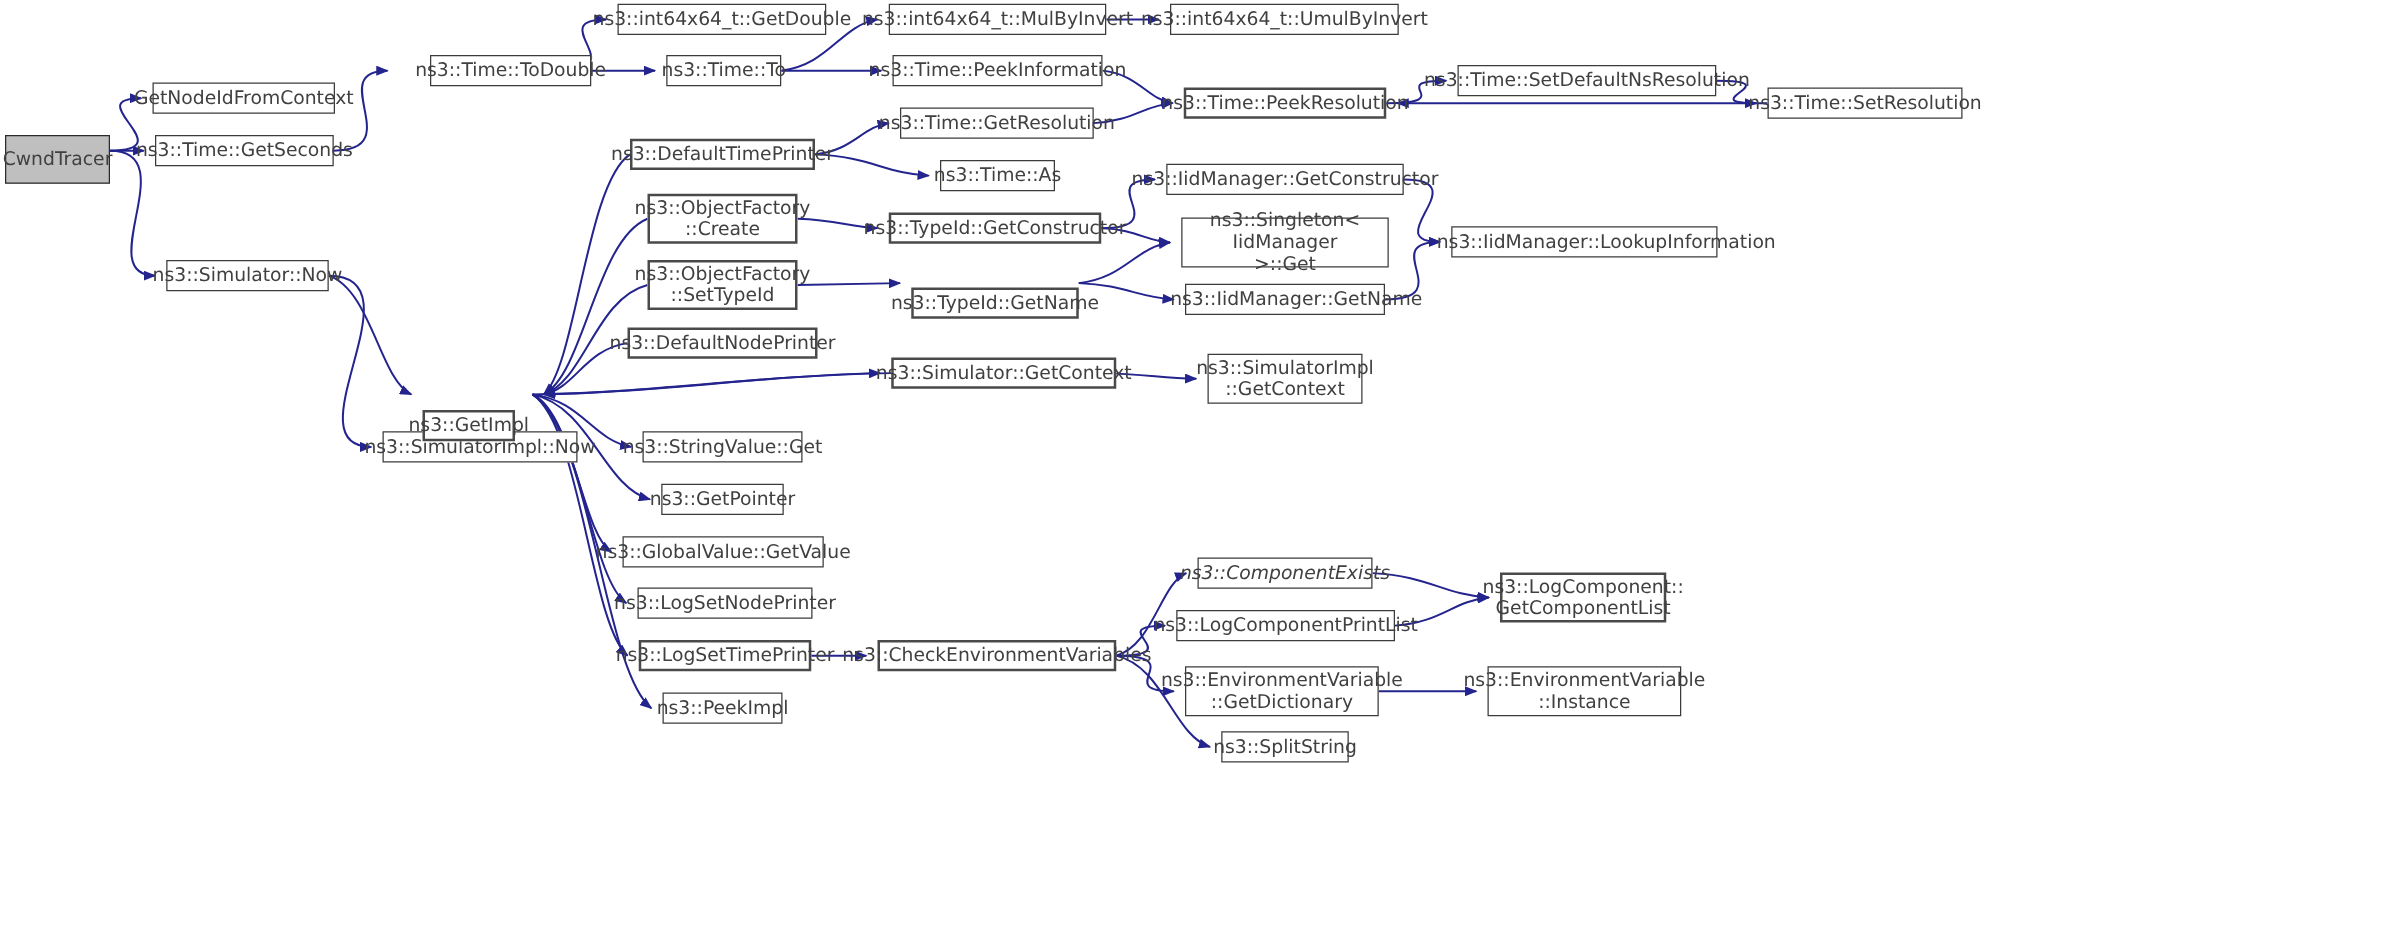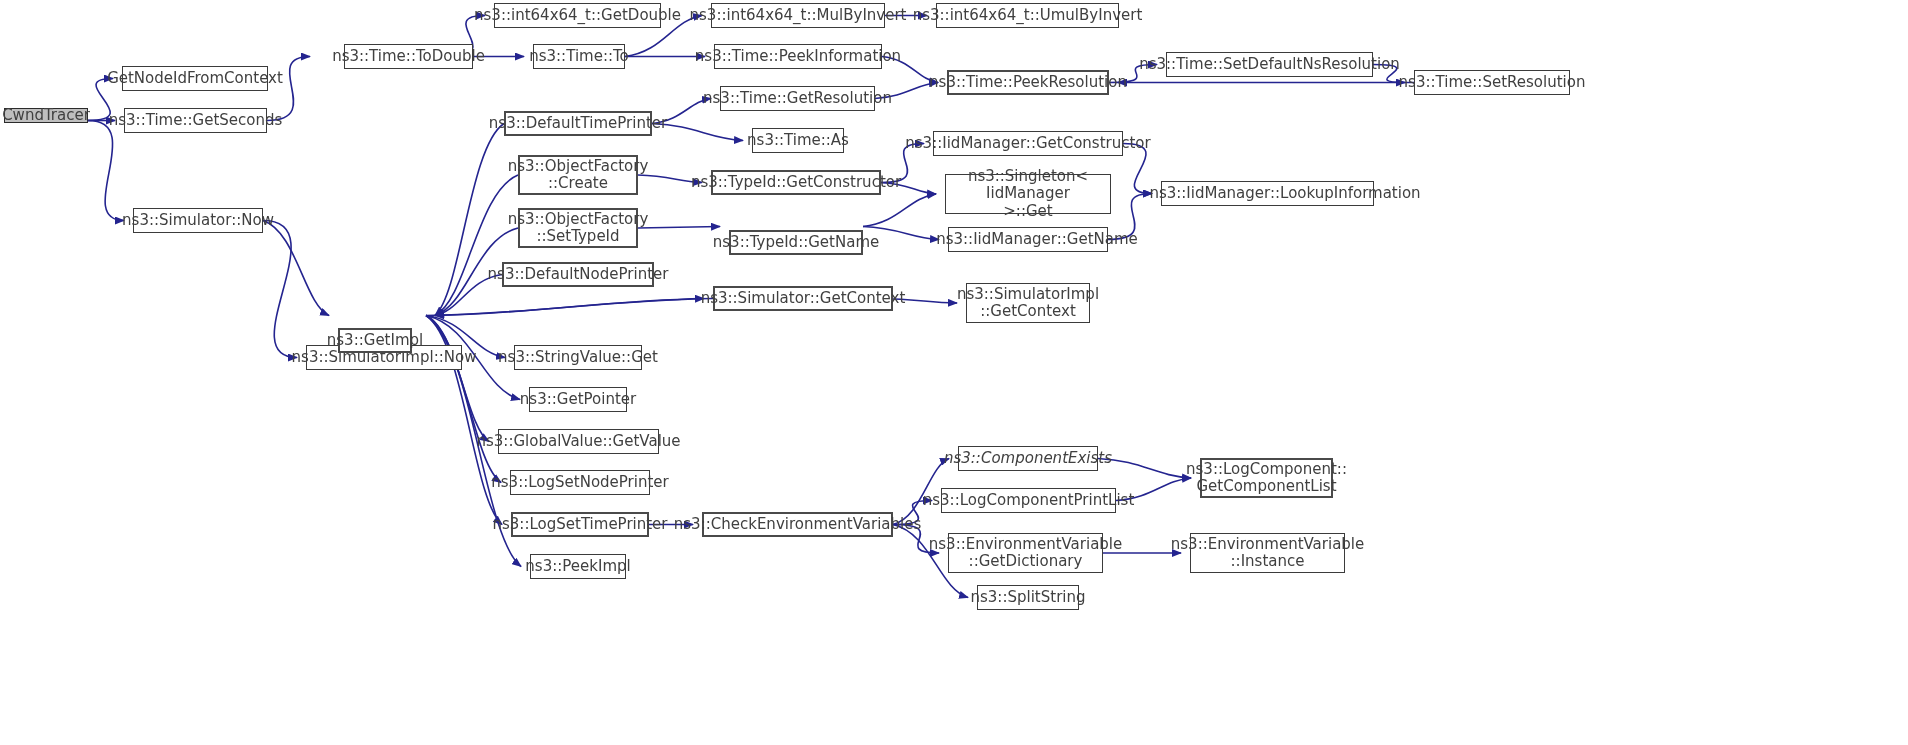--- a/index.html
+++ b/index.html
@@ -87,21 +87,21 @@
         <path d="M893,524.5 C922.25,516.58 928.75,466.42 949,458.5" fill="none" stroke="#24248f" stroke-width="1.6" marker-end="url(#arrow)"></path>
         <path d="M893,524.5 C953,524.5 881,500.5 932,500.5" fill="none" stroke="#24248f" stroke-width="1.6" marker-end="url(#arrow)"></path>
         <path d="M893,524.5 C953,524.5 888,553 939,553" fill="none" stroke="#24248f" stroke-width="1.6" marker-end="url(#arrow)"></path>
         <path d="M893,524.5 C930.8,533.26 939.2,588.74 968,597.5" fill="none" stroke="#24248f" stroke-width="1.6" marker-end="url(#arrow)"></path>
         <path d="M1098,458.5 C1143.9,460.84 1154.1,475.66 1191,478" fill="none" stroke="#24248f" stroke-width="1.6" marker-end="url(#arrow)"></path>
         <path d="M1116,500.5 C1153.8,497.8 1162.2,480.7 1191,478" fill="none" stroke="#24248f" stroke-width="1.6" marker-end="url(#arrow)"></path>
         <path d="M1103,553 L1181,553" fill="none" stroke="#24248f" stroke-width="1.6" marker-end="url(#arrow)"></path>
       </g>
   </svg>
   <div id="node-layer">
-      <div class="node root" style="left: 4px; top: 108px; width: 84px; height: 15px;">CwndTracer</div>
+      <div class="node root" style="left: 4px; top: 108px; width: 84px; height: 39px;">CwndTracer</div>
       <div class="node" style="left: 122px; top: 66px; width: 146px; height: 25px;">GetNodeIdFromContext</div>
       <div class="node" style="left: 124px; top: 108px; width: 143px; height: 25px;">ns3::Time::GetSeconds</div>
       <div class="node" style="left: 133px; top: 208px; width: 130px; height: 25px;">ns3::Simulator::Now</div>
       <div class="node" style="left: 306px; top: 345px; width: 156px; height: 25px;">ns3::SimulatorImpl::Now</div>
       <div class="node" style="left: 319px; top: 44px; width: 129px; height: 25px; margin-left: 25px;">ns3::Time::ToDouble</div>
       <div class="node thick" style="left: 338px; top: 286px; width: 74px; height: 25px; margin-top: 42px;">ns3::GetImpl</div>
       <div class="node thick" style="left: 504px; top: 111px; width: 148px; height: 25px;">ns3::DefaultTimePrinter</div>
       <div class="node thick" style="left: 518px; top: 155px; width: 120px; height: 40px;">ns3::ObjectFactory
 ::Create</div>
       <div class="node thick" style="left: 518px; top: 208px; width: 120px; height: 40px;">ns3::ObjectFactory

